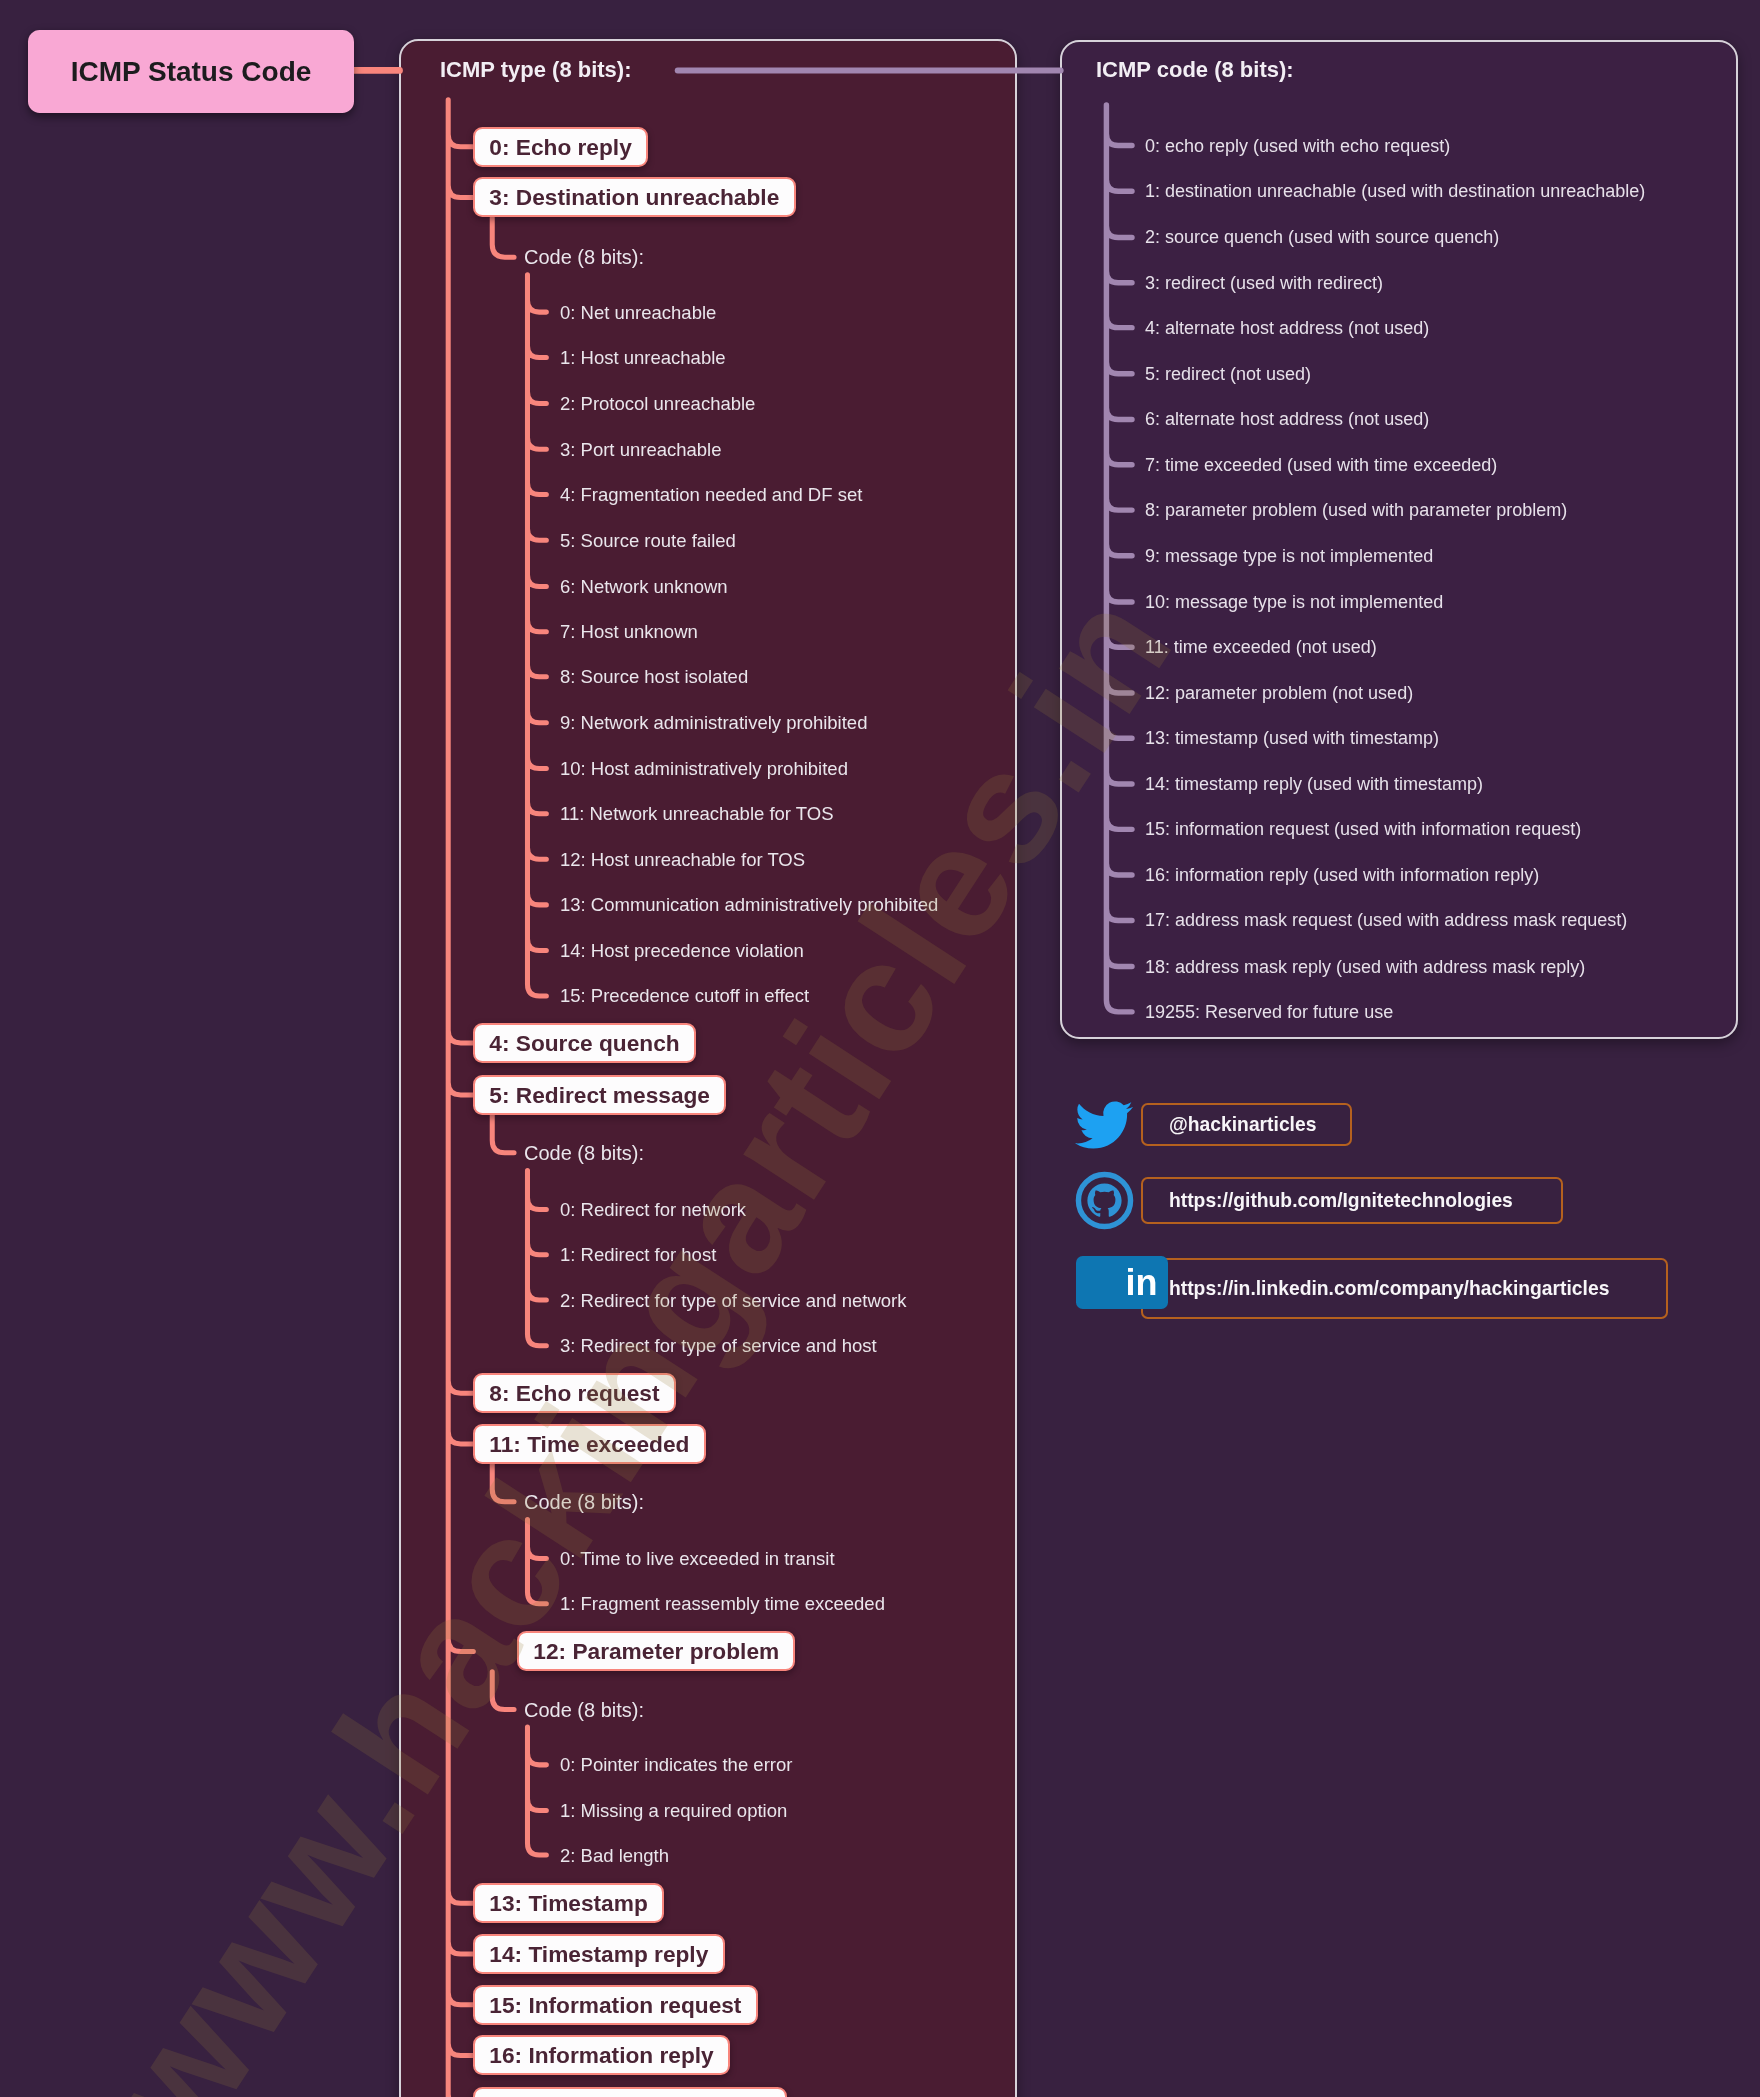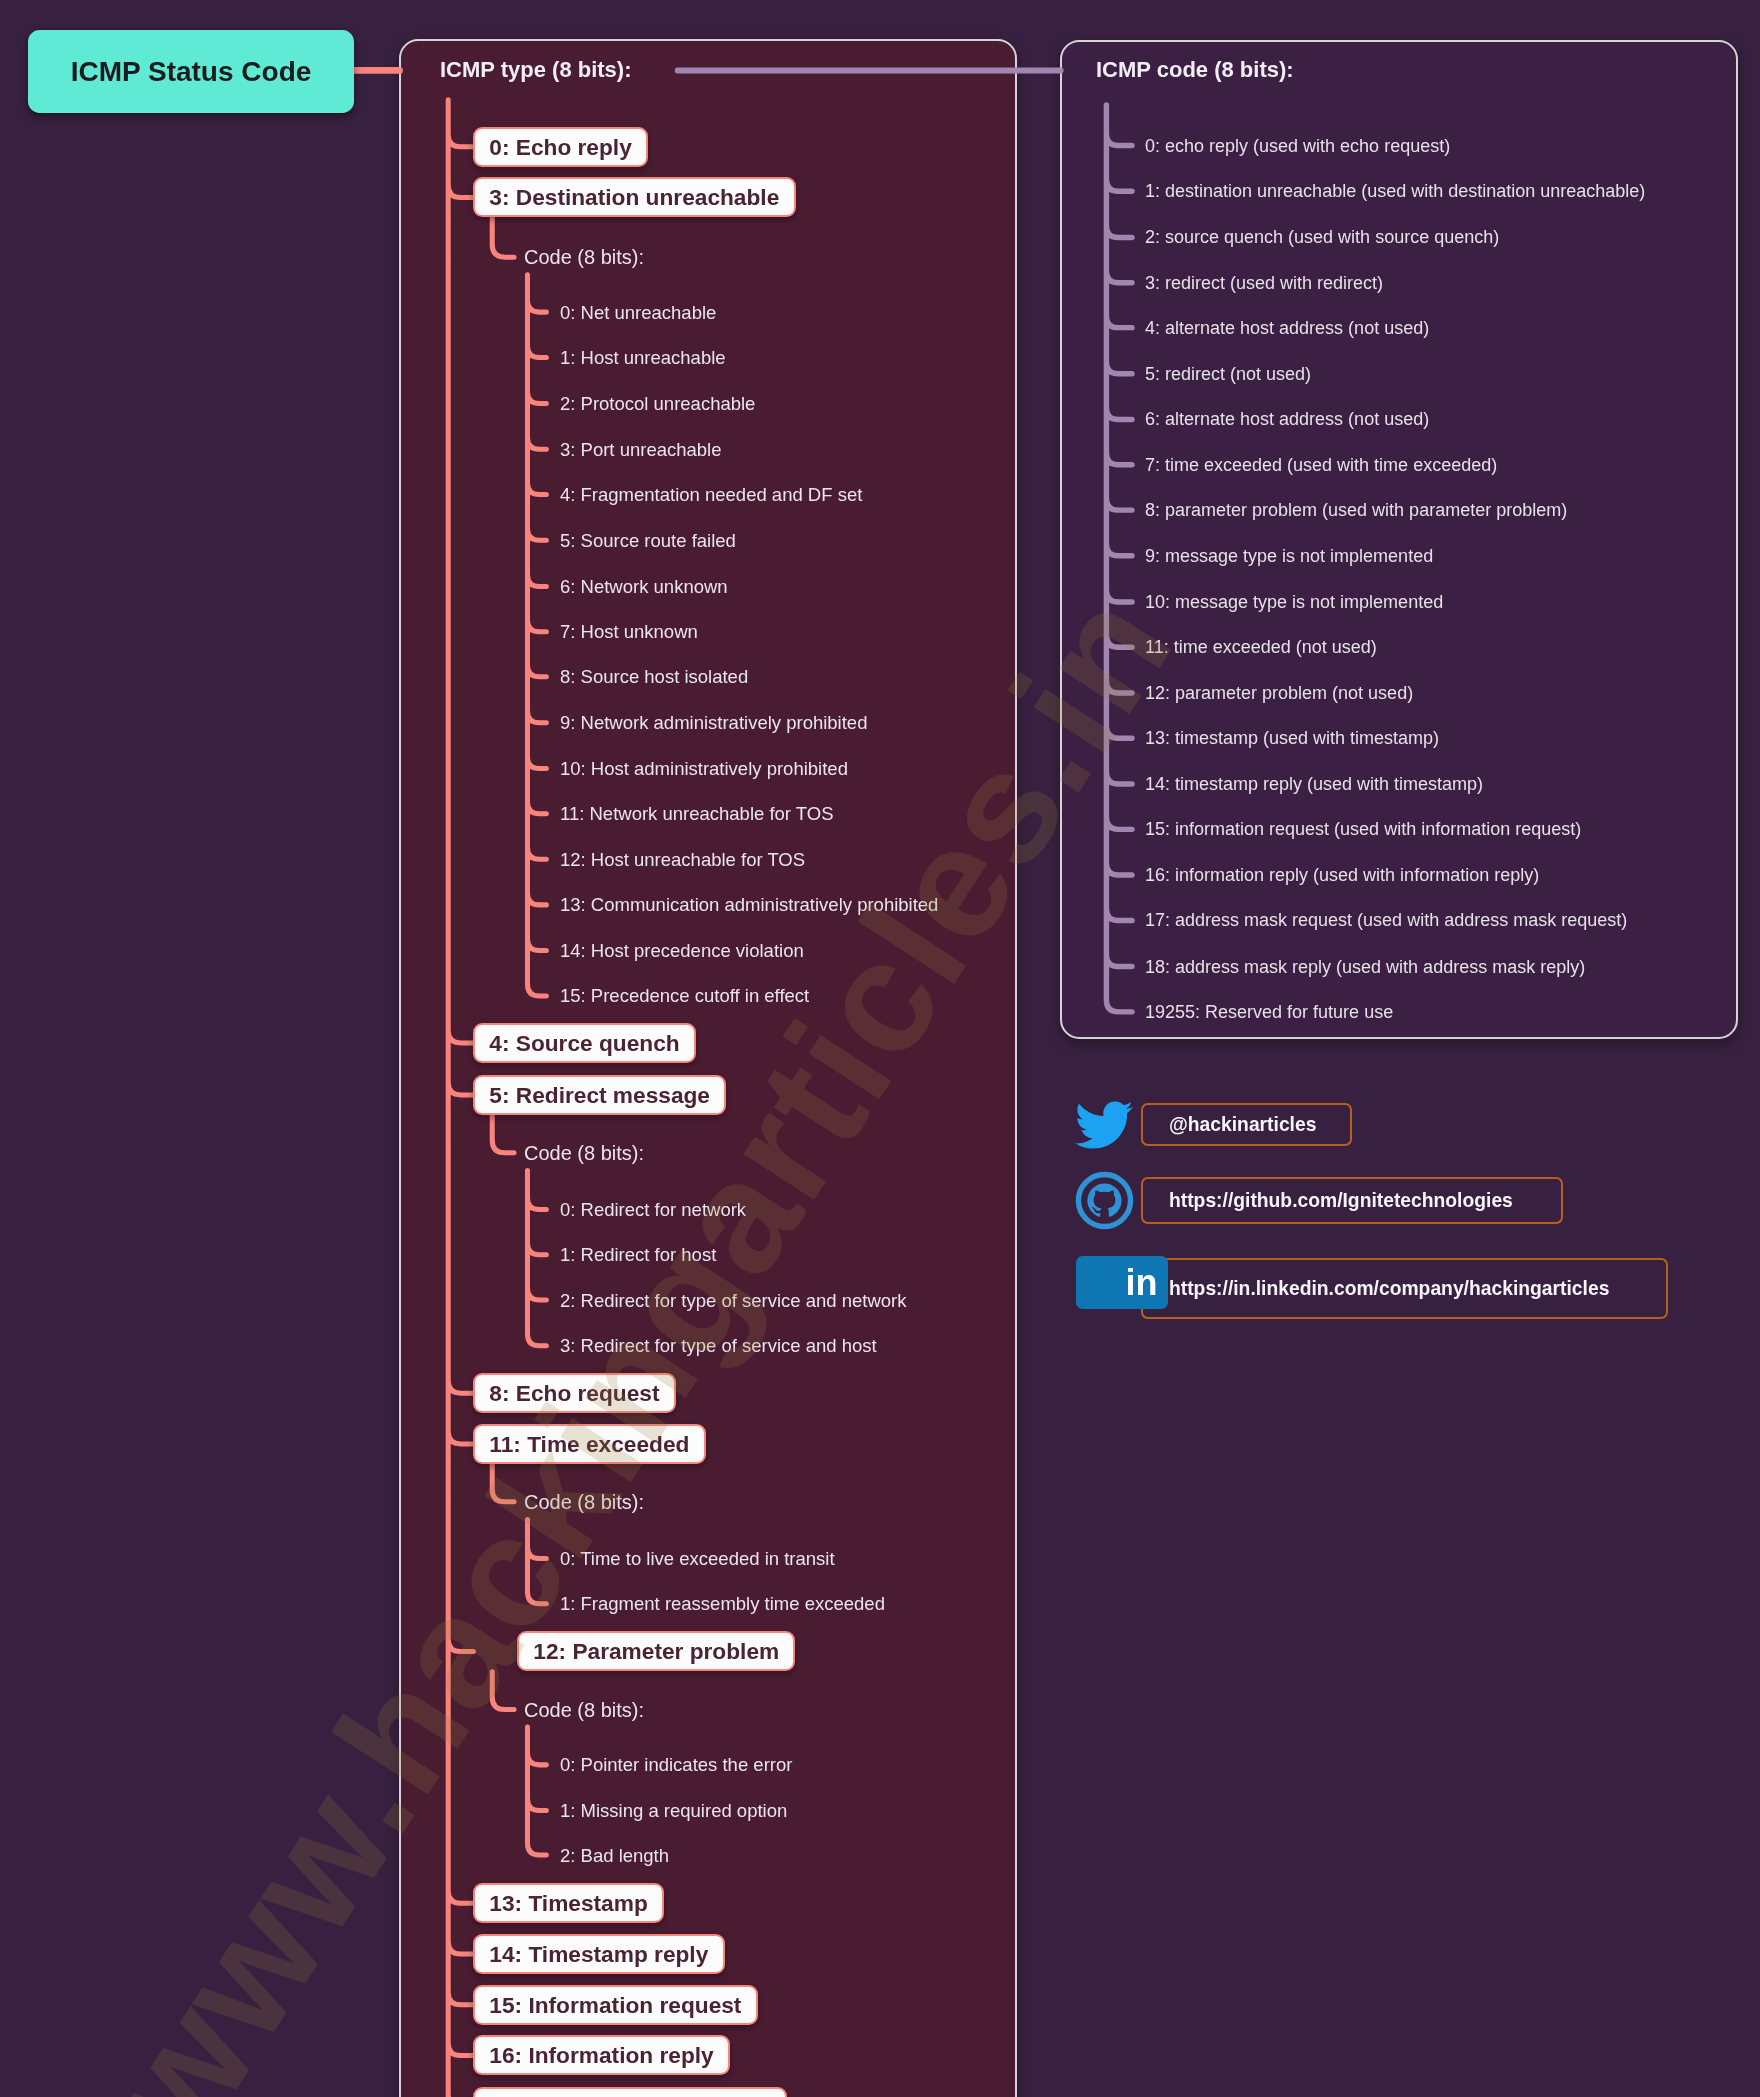--- a/index.html
+++ b/index.html
@@ -3,21 +3,21 @@
 <meta charset="utf-8">
 <style>
   html,body{margin:0;padding:0;background:#2b1733;}
   .page{position:relative;width:1761px;height:2215px;overflow:hidden;
         background:#382140;font-family:"Liberation Sans",sans-serif;}
   .abs{position:absolute;}
   .panel{position:absolute;border:2.9px solid #d7d2da;border-radius:19.3px;box-shadow:0 4.2px 12.6px rgba(0,0,0,.35);}
   .panel-left{left:399px;top:39px;width:614px;height:2146px;background:#4a1c32;}
   .panel-right{left:1060px;top:40px;width:674px;height:995px;background:#3c2043;}
   .hdr{position:absolute;font-size:22px;font-weight:bold;color:#f2eef4;line-height:28.5px;white-space:nowrap;}
-  .titlebox{position:absolute;left:28px;top:30px;width:326px;height:83px;background:#5eead4;
+  .titlebox{position:absolute;left:28px;top:30px;width:326px;height:83px;background:#f9a8d4;
             border-radius:11.7px;display:flex;align-items:center;justify-content:center;
             font-size:28px;font-weight:bold;color:#1c1c1e;box-shadow:0 3.4px 8.4px rgba(0,0,0,.45);}
   .tbox{position:absolute;left:473px;height:40px;box-sizing:border-box;display:flex;align-items:center;
         padding:0 14.3px;background:#fdfcfd;border:2.5px solid #f8857c;border-radius:9.2px;
         font-size:22.7px;font-weight:bold;color:#4a2435;white-space:nowrap;
         box-shadow:0 2.5px 5.9px rgba(20,5,15,.4);}
   .clabel{position:absolute;left:524px;font-size:20px;color:#eae6ec;line-height:28px;white-space:nowrap;}
   .citem{position:absolute;left:560px;font-size:18.5px;color:#eae6ec;line-height:27px;white-space:nowrap;}
   .ritem{position:absolute;left:1145px;font-size:18px;color:#e7e1ea;line-height:26px;white-space:nowrap;}
   .sbox{position:absolute;box-sizing:border-box;border:2.1px solid #b5611e;border-radius:6.7px;

